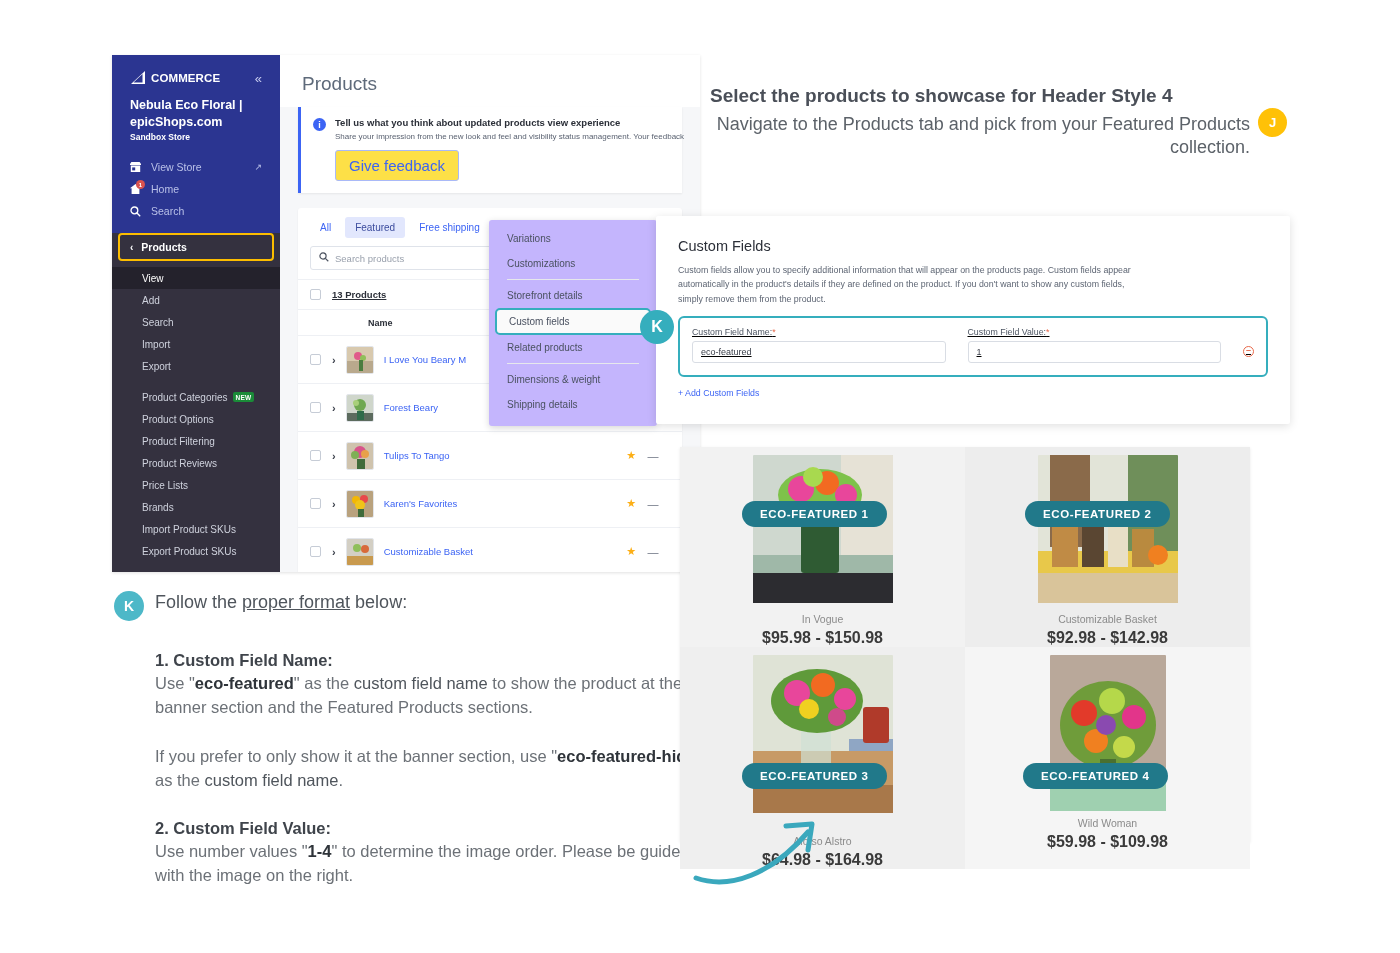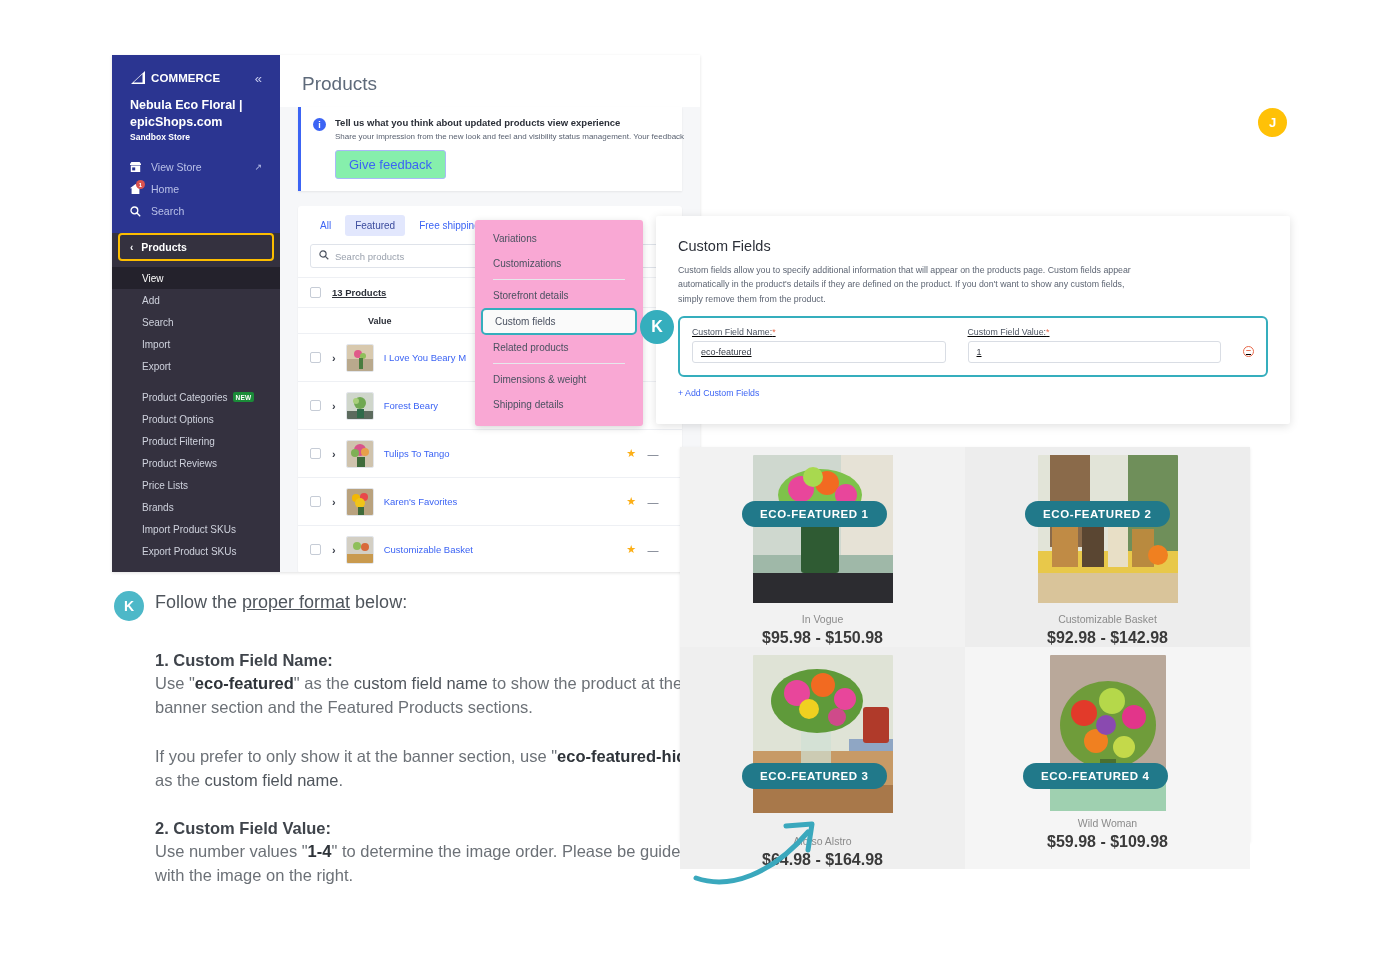--- a/index.html
+++ b/index.html
@@ -87,21 +87,21 @@
   }
   .info-ic {
     width: 13px; height: 13px; border-radius: 50%; background: #3c64f4;
     color: #fff; font-size: 9px; font-weight: 700; flex: 0 0 13px;
     display: flex; align-items: center; justify-content: center; margin-top: 1px;
   }
   .notice-t { font-size: 9.5px; font-weight: 700; color: #2b2f38; }
   .notice-s { font-size: 8px; color: #5a6271; margin-top: 4px; white-space: nowrap; }
   .fb-btn {
     margin-top: 9px; border: 1px solid #a9b9f7; border-radius: 3px;
-    color: #3c64f4; font-size: 13px; padding: 6px 13px; background: #86efac;
+    color: #3c64f4; font-size: 15px; padding: 6px 13px; background: #fde047;
     display: inline-block;
   }
   .table-card {
     margin: 15px 18px 0 18px; background: #fff; border-radius: 3px;
     box-shadow: 0 1px 2px rgba(0,0,0,.07); overflow: hidden;
   }
   .tabs { display: flex; align-items: center; gap: 4px; padding: 9px 12px 8px 12px; }
   .tab { font-size: 10px; color: #3c64f4; padding: 5px 10px; border-radius: 3px; }
   .tab.active { background: #e2e7fd; color: #3c4c9e; font-weight: 400; }
   .search-row { padding: 0 12px 9px 12px; }
@@ -130,22 +130,22 @@
   .thumb {
     width: 28px; height: 28px; margin-left: 10px; border: 1px solid #e2e5ea;
     border-radius: 2px; overflow: hidden; flex: 0 0 28px;
   }
   .pname { margin-left: 10px; font-size: 9.5px; color: #3c64f4; white-space: nowrap; }
   .star { margin-left: auto; color: #fcaf17; font-size: 11px; }
   .dash { width: 34px; text-align: center; color: #6a7180; font-size: 11px; }
 
   
   .menu-pop {
-    position: absolute; left: 475px; top: 220px; width: 168px; height: 206px;
-    background: #f9a8d4; border-radius: 3px;
+    position: absolute; left: 489px; top: 220px; width: 168px; height: 206px;
+    background: #c4b5fd; border-radius: 3px;
     box-shadow: 0 2px 7px rgba(0,0,0,.16);
   }
   .menu-item { padding: 7px 0 7px 18px; font-size: 10px; color: #4a5160; }
   .menu-sep { height: 1px; background: #e6e8ec; margin: 3px 18px; }
   .menu-item.hl {
     border: 2px solid #35aebd; border-radius: 5px; margin: 0 6px;
     padding: 6px 0 6px 12px; background: #fafafa;
   }
 
   
@@ -360,21 +360,21 @@
             </span>
             <span class="search-ph">Search products</span>
           </div>
         </div>
         <div class="count-row">
           <div class="cb"></div>
           <div class="count-lbl">13 Products</div>
         </div>
         <div class="thead">
           <div class="cb" style="visibility:hidden"></div>
-          <div class="c-name">Value</div>
+          <div class="c-name">Name</div>
         </div>
 
         <div class="prow">
           <div class="cb"></div>
           <div class="chev2">›</div>
           <div class="thumb">
             <svg width="28" height="28" viewBox="0 0 28 28">
                 <rect width="28" height="28" fill="#d8c9ae"></rect>
                 <rect y="14" width="28" height="14" fill="#b9a98d"></rect>
                 <circle cx="11" cy="9" r="4" fill="#e05a8a"></circle>
@@ -488,20 +488,24 @@
       </div>
       <div class="remove-ic">–</div>
     </div>
     <div class="add-cf">+ Add Custom Fields</div>
   </div>
 
   <div class="badge badge-j">J</div>
   <div class="badge badge-k-menu">K</div>
   <div class="badge badge-k-text">K</div>
 
+  <div class="headline">
+    <div class="hl-1">Select the products to showcase for Header Style 4</div>
+    <div class="hl-2">Navigate to the Products tab and pick from your Featured Products collection.</div>
+  </div>
 
   <div class="instr">
     <div class="instr-head">
       <span>Follow the </span><span class="u">proper format</span><span> below:</span>
     </div>
 
     <div class="blk">
       <div class="blk-t">1. Custom Field Name:</div>
       <div class="blk-b">
         <span>Use "</span><span class="bold">eco-featured</span><span>" as the </span><span class="semi">custom field name</span><span> to show the product at the banner section and the Featured Products sections.</span>

